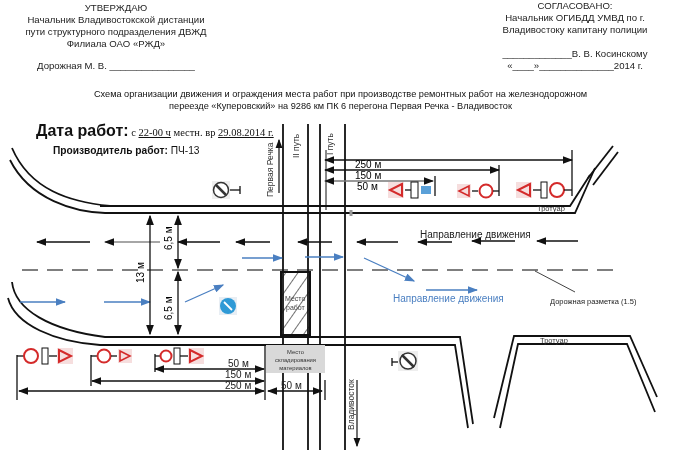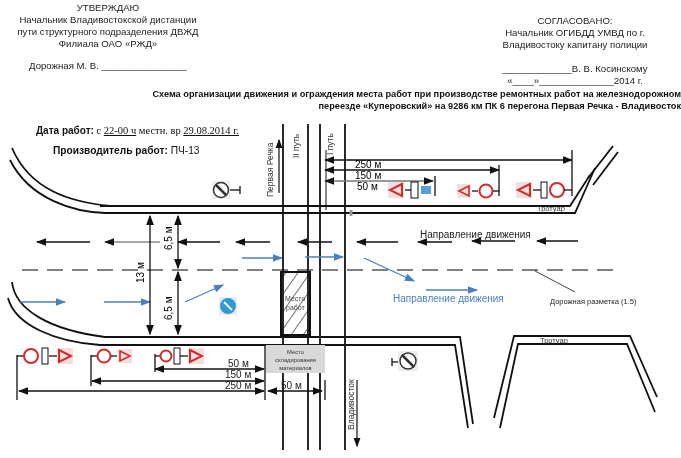--- a/index.html
+++ b/index.html
@@ -1,37 +1,37 @@
 <!DOCTYPE html>
 <html><head>
 <meta charset="utf-8">
 <style>
   html,body{margin:0;padding:0;background:#fff;}
   body{width:681px;height:458px;position:relative;overflow:hidden;font-family:"Liberation Sans",sans-serif;color:#111;}
   .abs{position:absolute;}
   .hdr{font-size:9.6px;line-height:12px;text-align:center;color:#222;}
-  .title{font-size:9.2px;font-weight:bold;text-align:right;line-height:12px;width:681px;left:0;top:88px;}
+  .title{font-size:9.2px;font-weight:normal;text-align:center;line-height:12px;width:681px;left:0;top:88px;}
   .serif{font-family:"Liberation Serif",serif;font-size:10.5px;}
   .u{text-decoration:underline;}
   .info{font-size:10.2px;line-height:12.5px;}
   svg{position:absolute;left:0;top:0;}
   svg text{font-family:"Liberation Sans",sans-serif;}
 </style>
 </head>
 <body>
 
-<div class="abs hdr" style="left:8px;top:2px;width:200px;">
+<div class="abs hdr" style="left:16px;top:2px;width:200px;">
   <div>УТВЕРЖДАЮ</div>
   <div>Начальник Владивостокской дистанции</div>
   <div>пути структурного подразделения ДВЖД</div>
   <div>Филиала ОАО «РЖД»</div>
   <div style="margin-top:10px;">Дорожная М. В. ________________</div>
 </div>
 
-<div class="abs hdr" style="left:495px;top:15px;width:160px;">
+<div class="abs hdr" style="left:495px;top:0;width:160px;">
   <div>СОГЛАСОВАНО:</div>
   <div>Начальник ОГИБДД УМВД по г.</div>
   <div>Владивостоку капитану полиции</div>
   <div style="margin-top:12px;">_____________В. В. Косинскому</div>
   <div>«____»______________2014 г.</div>
 </div>
 
 <div class="abs title">
   <div>Схема организации движения и ограждения места работ при производстве ремонтных работ на  железнодорожном</div>
   <div>переезде «Куперовский» на 9286 км ПК 6 перегона Первая Речка - Владивосток</div>
@@ -234,21 +234,21 @@
     <line x1="392" y1="362" x2="399" y2="362" stroke="#111" stroke-width="1.3"></line>
     <line x1="392" y1="358" x2="392" y2="366" stroke="#111" stroke-width="1.3"></line>
     <rect x="398" y="351" width="20" height="20" fill="#eee"></rect>
     <circle cx="408" cy="361" r="8" fill="#fff" stroke="#333" stroke-width="1.5"></circle>
     <line x1="402" y1="355" x2="414" y2="367" stroke="#333" stroke-width="2.5"></line>
   </g>
 </svg>
 
 <div class="abs serif" style="left:36px;top:124px;line-height:13px;">
   <div>
-    <b style="font-family:'Liberation Sans',sans-serif;font-size:10px;margin-top:40px;">Дата работ:</b>
+    <b style="font-family:'Liberation Sans',sans-serif;font-size:16px;margin-top:40px;">Дата работ:</b>
     <span>с</span>
     <span class="u">22-00 ч</span>
     <span>местн. вр</span>
     <span class="u">29.08.2014 г.</span>
   </div>
 </div>
 
 <div class="abs info" style="left:53px;top:145px;">
   <div><b>Производитель работ:</b> <span>ПЧ-13</span></div>
 </div>

